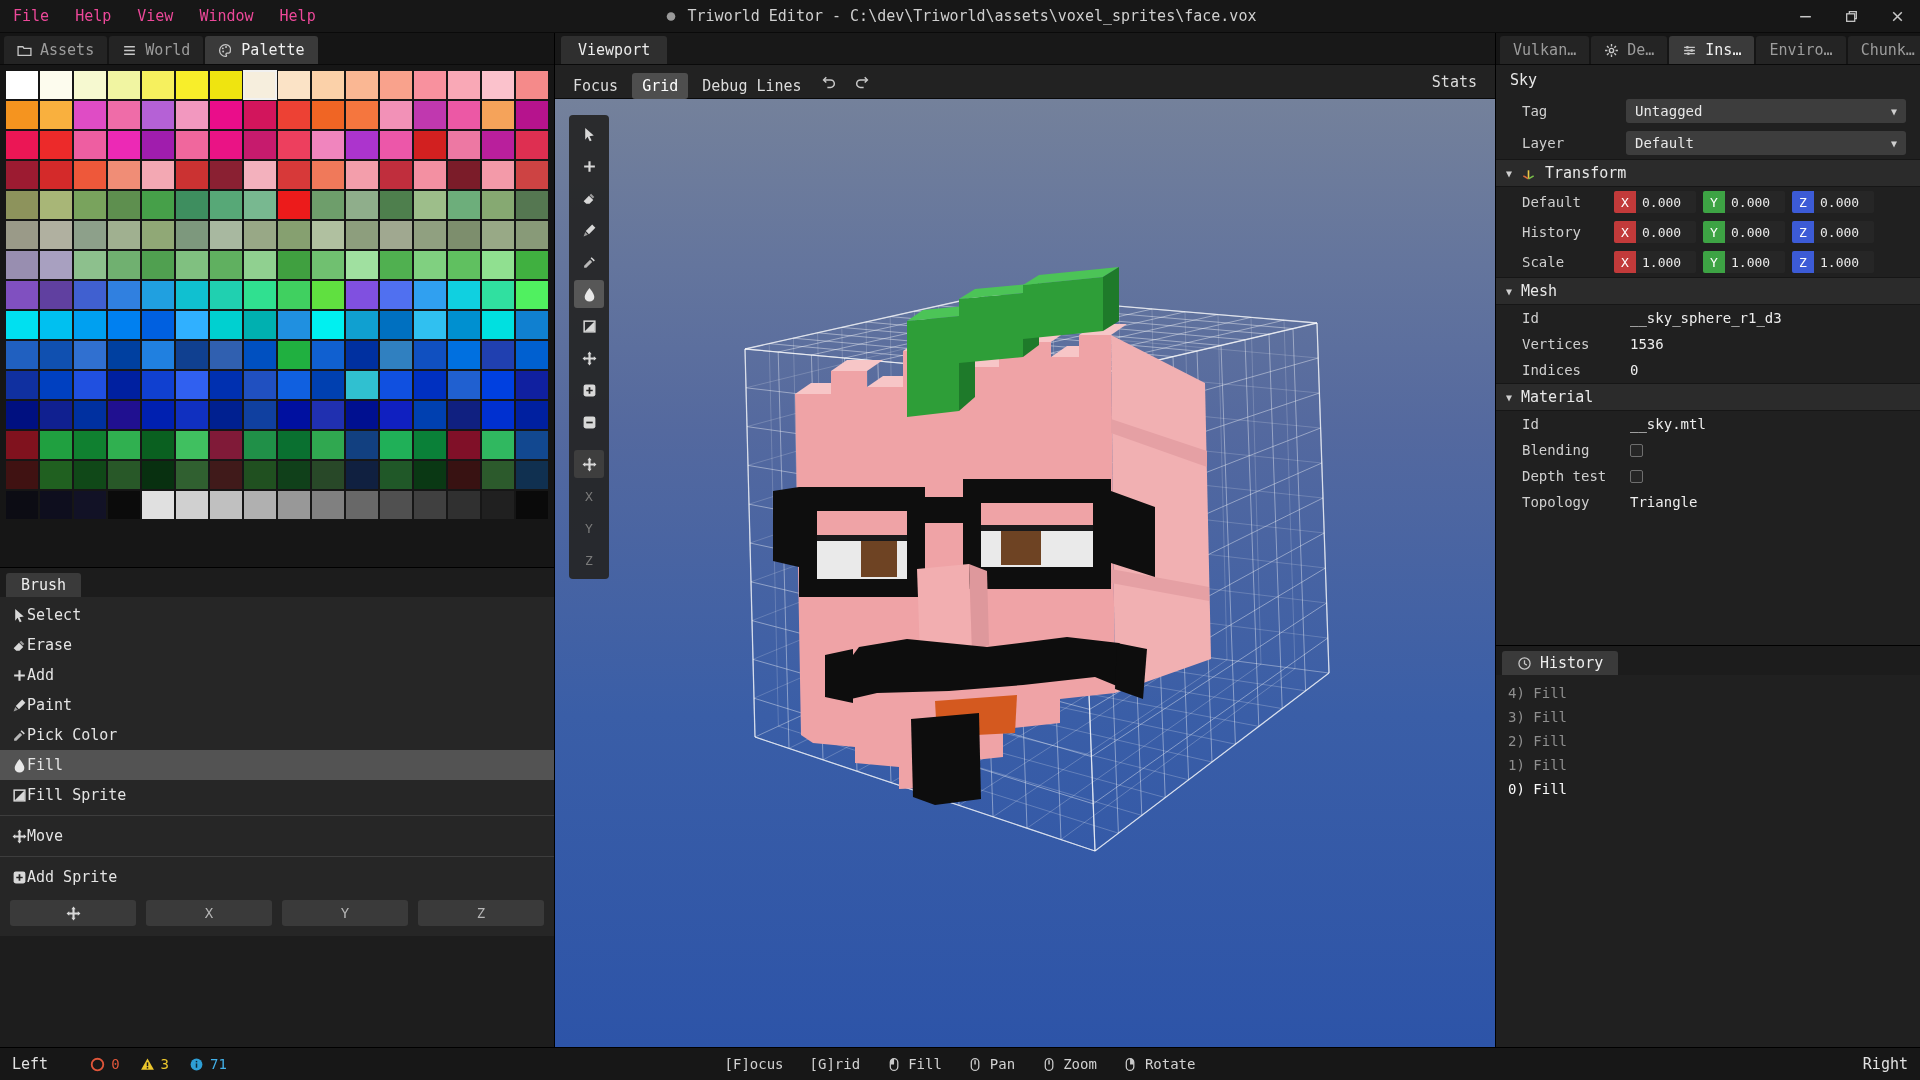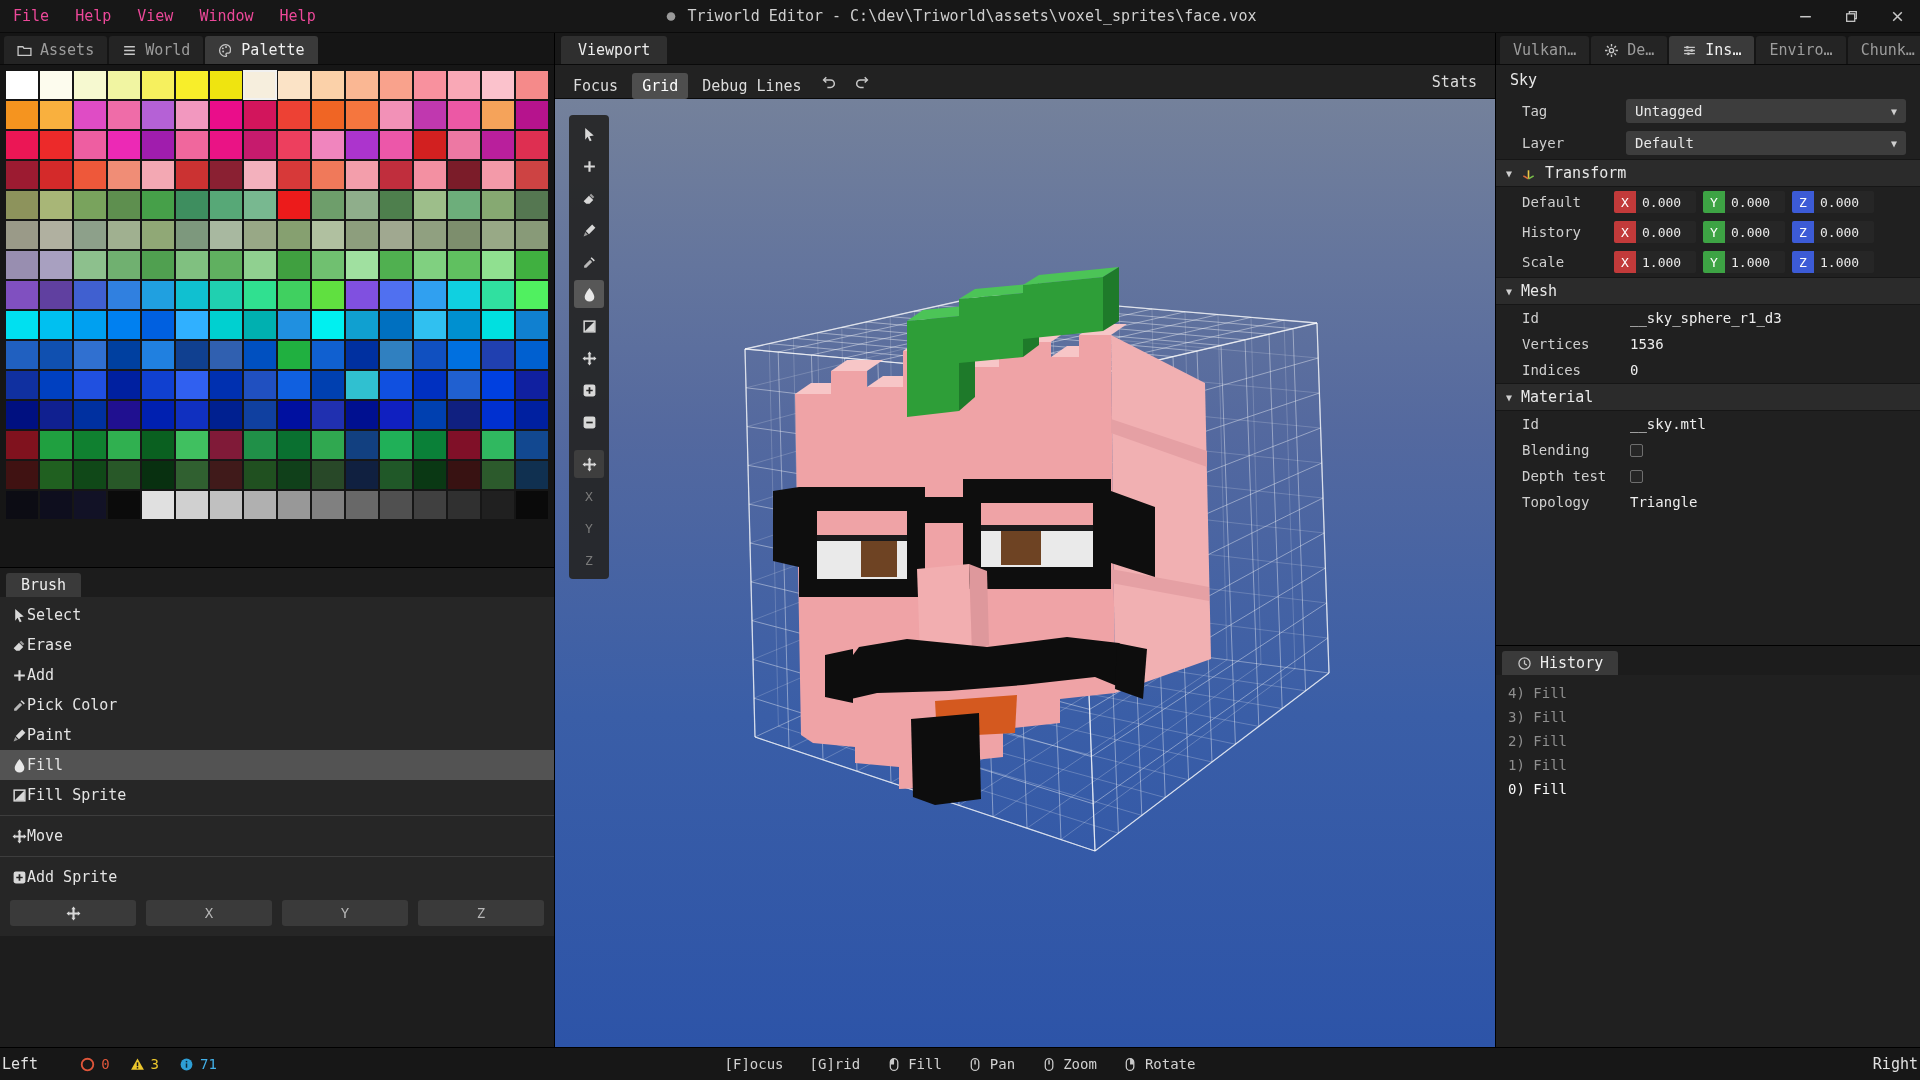--- a/index.html
+++ b/index.html
@@ -69,21 +69,21 @@
 .kv-row{height:26px;display:flex;align-items:center;padding-left:26px;font-size:14px;}
 .kv-label{width:108px;color:#cfcfcf;flex:0 0 auto;}
 .kv-val{color:#ededed;}
 .checkbox{width:13px;height:13px;border:1px solid #6e6e6e;background:#262626;border-radius:2px;}
 #insp-spacer{flex:0 0 130px;}
 #history-list{padding:6px 0;}
 .hist-entry{height:24px;display:flex;align-items:center;padding-left:12px;color:#8e8e8e;font-size:14px;}
 .hist-entry.active{color:#fafafa;}
 #right-filler{flex:1;}
 
-#status-bar{flex:0 0 33px;background:#171717;border-top:1px solid #000;display:flex;align-items:center;padding:0 2px;position:relative;}
+#status-bar{flex:0 0 33px;background:#171717;border-top:1px solid #000;display:flex;align-items:center;padding:0 12px;position:relative;}
 #status-counters{display:flex;gap:20px;margin-left:42px;}
 .counter{display:flex;align-items:center;gap:6px;font-size:14px;}
 #status-hints{position:absolute;left:50%;transform:translateX(-50%);display:flex;gap:26px;align-items:center;color:#d2d2d2;font-size:14px;}
 .hint{display:flex;align-items:center;gap:7px;}
 #status-right{margin-left:auto;color:#e2e2e2;}
 #status-left{color:#e2e2e2;}
 </style>
 </head>
 <body>
 
@@ -433,34 +433,34 @@
             <span class="icon">
               <svg viewBox="0 0 14 14">
                 <path d="M6 2h2v4h4v2H8v4H6V8H2V6h4z" fill="#d8d8d8"></path>
               </svg>
             </span>
             <span>Add</span>
           </div>
           <div class="brush-item">
             <span class="icon">
               <svg viewBox="0 0 14 14">
+                <path d="M9.5 1.5l3 3-6 6-3-3z" fill="#d8d8d8"></path>
+                <path d="M3 8.5L1.5 12.5 5.5 11z" fill="#9a9a9a"></path>
+              </svg>
+            </span>
+            <span>Paint</span>
+          </div>
+          <div class="brush-item">
+            <span class="icon">
+              <svg viewBox="0 0 14 14">
                 <path d="M9 2l3 3-1 1-3-3z" fill="#d8d8d8"></path>
                 <path d="M7.5 4.5l2 2L4 12H2v-2z" fill="#b8b8b8"></path>
               </svg>
             </span>
             <span>Pick Color</span>
-          </div>
-          <div class="brush-item">
-            <span class="icon">
-              <svg viewBox="0 0 14 14">
-                <path d="M9.5 1.5l3 3-6 6-3-3z" fill="#d8d8d8"></path>
-                <path d="M3 8.5L1.5 12.5 5.5 11z" fill="#9a9a9a"></path>
-              </svg>
-            </span>
-            <span>Paint</span>
           </div>
           <div class="brush-item active">
             <span class="icon">
               <svg viewBox="0 0 14 14">
                 <path d="M7 1C7 1 2.5 6.5 2.5 9.3 2.5 11.9 4.5 13.5 7 13.5s4.5-1.6 4.5-4.2C11.5 6.5 7 1 7 1z" fill="#e8e8e8"></path>
               </svg>
             </span>
             <span>Fill</span>
           </div>
           <div class="brush-item">

